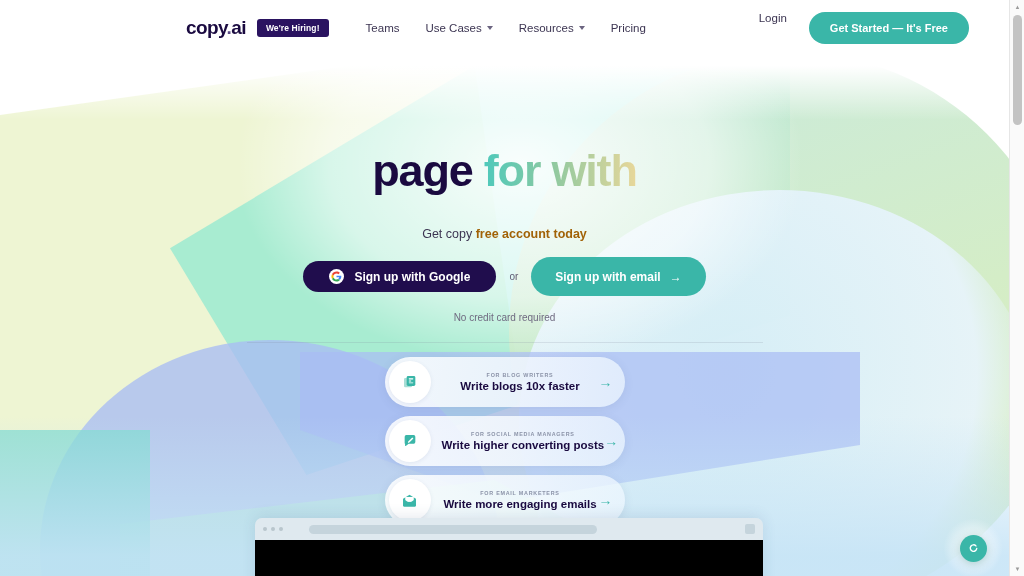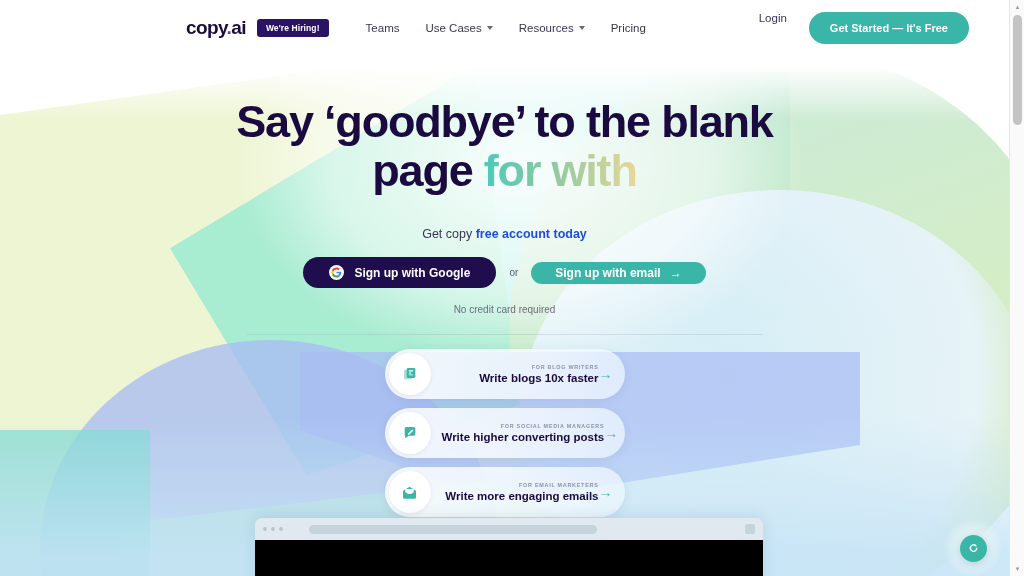--- a/index.html
+++ b/index.html
@@ -118,41 +118,41 @@
     color:#1a0a40; letter-spacing:-1.2px;
   }
   .grad {
     background:linear-gradient(90deg,#4ec9bb 0%, #8fc9a0 45%, #e8d79a 100%);
     -webkit-background-clip:text; background-clip:text;
     -webkit-text-fill-color:transparent; color:transparent;
   }
   .subhead {
     margin-top:32px; font-size:12.5px; color:#3c3552;
   }
-  .subhead b { font-weight:700; color:#1d4ed8; }
+  .subhead b { font-weight:700; color:#a16207; }
 
   .btn-row {
     margin-top:16px; display:flex; align-items:center;
     justify-content:center; gap:13px;
   }
   .btn-google {
     background:#200d4d; color:#fff; border:none; cursor:pointer;
     font-family:inherit; font-size:12px; font-weight:600;
     padding:0 26px; height:31px; border-radius:20px;
     display:flex; align-items:center; gap:10px; white-space:nowrap;
   }
   .g-icon {
     width:15px;height:15px;border-radius:50%;background:#fff;
     display:flex;align-items:center;justify-content:center;flex:0 0 auto;
   }
   .or { font-size:10px; color:#5f5a72; }
   .btn-email {
     background:#3ab6a8; color:#fff; border:none; cursor:pointer;
     font-family:inherit; font-size:12px; font-weight:600;
-    padding:0 24px; height:22px; border-radius:20px;
+    padding:0 24px; height:39px; border-radius:20px;
     display:flex; align-items:center; gap:9px; white-space:nowrap;
   }
   .nocard { margin-top:16px; font-size:10px; color:#6f6a80; }
 
   .divider {
     width:516px; height:1px; margin:19px auto 0;
     background:rgba(120,130,150,.18);
   }
 
   
@@ -162,21 +162,21 @@
     background:linear-gradient(100deg, rgba(255,255,255,.86) 0%, rgba(248,252,255,.80) 55%, rgba(238,247,255,.72) 100%);
     box-shadow:0 2px 10px rgba(70,90,130,.10);
     display:flex; align-items:center; padding:0 12px 0 4px;
     cursor:pointer; position:relative;
   }
   .card-ico {
     width:42px;height:42px;border-radius:50%;background:#fff;
     display:flex;align-items:center;justify-content:center;flex:0 0 auto;
     box-shadow:0 1px 4px rgba(70,90,130,.10);
   }
-  .card-txt { margin-left:11px; flex:1;text-align:right; }
+  .card-txt { margin-left:11px; flex:1; }
   .eyebrow {
     font-size:5.4px; font-weight:700; letter-spacing:.75px;
     color:#8b93a8; text-transform:uppercase;
   }
   .card-title {
     font-size:11.5px; font-weight:700; color:#1a0a40;
     margin-top:2px; white-space:nowrap;
   }
   .card-arrow { color:#3ab6a8; font-size:14px; flex:0 0 auto; }
 
@@ -276,21 +276,21 @@
 
       <div class="nav-right">
         <span class="login">Login</span>
         <button class="cta-nav">Get Started — It's Free</button>
       </div>
     </nav>
 
     <section class="hero">
 
       <h1>
-        <span>Say ‘goodbye’ to the blank</span><br>
+        <br>
         <span>page </span><span class="grad">for with</span>
       </h1>
 
       <div class="subhead">
         <span>Get copy </span><b>free account today</b>
       </div>
 
       <div class="btn-row">
 
         <button class="btn-google">

